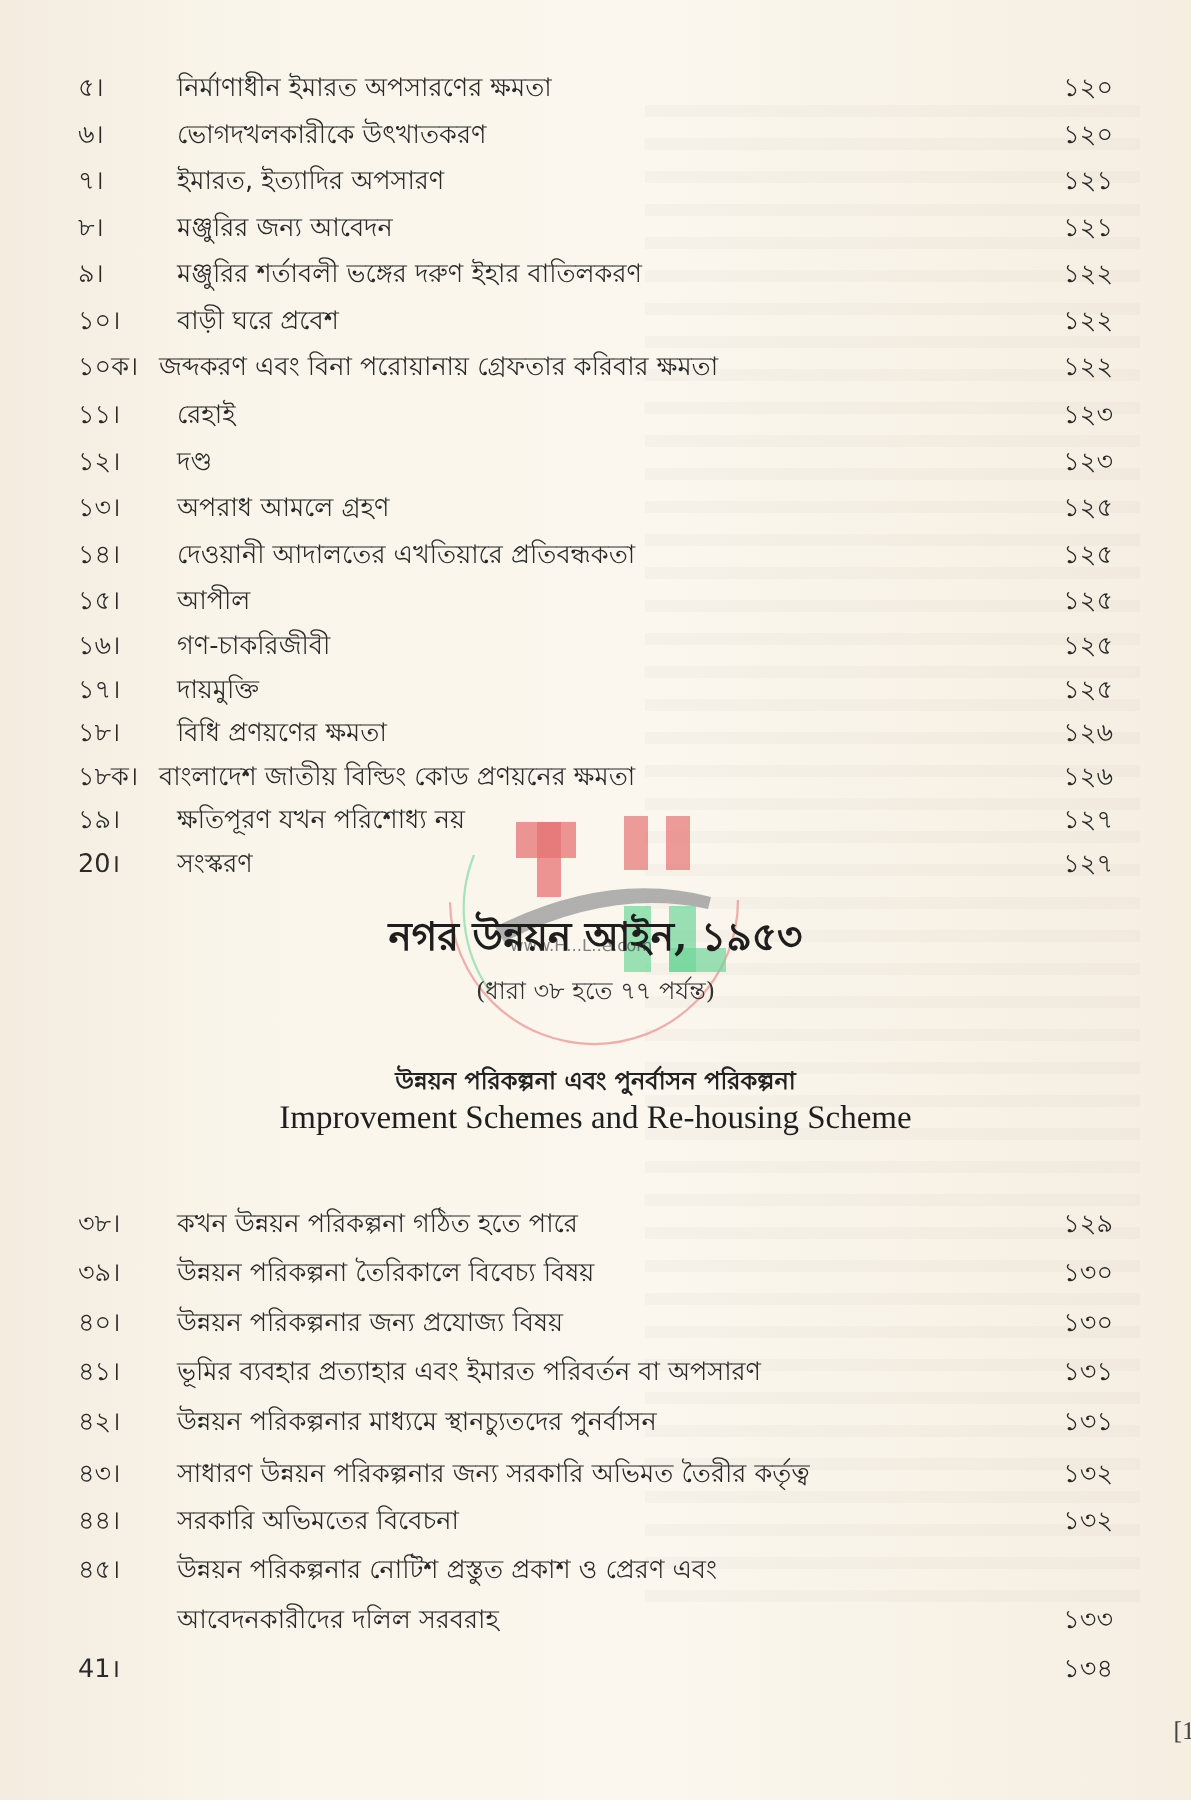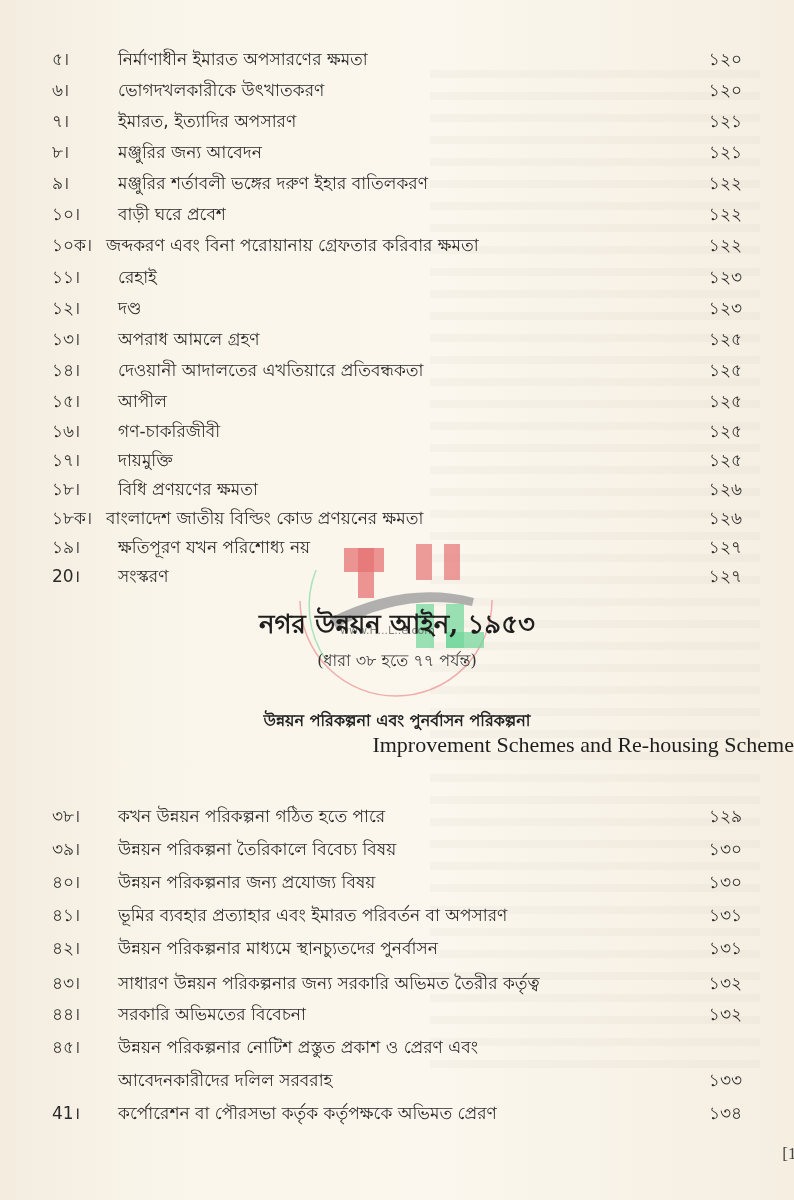--- a/index.html
+++ b/index.html
@@ -28,21 +28,21 @@
     .row .title { position: absolute; left: 66px; }
     .row .title.tight { left: 54px; }
     .row .page-no { position: absolute; right: 0; text-align: right; margin-left: 18px; }
     .heading {
       position: absolute; left: 0; width: 794px; text-align: center;
       font-family: "DejaVu Serif", serif;
     }
     .h-main { top: 604px; font-size: 26px; font-weight: bold; color: #1e1e1e; }
     .h-sub { top: 648px; font-size: 16px; color: #333; text-align: center; }
     .h-bn { top: 708px; font-size: 16px; font-weight: bold; color: #222; }
-    .h-en { top: 732px; font-size: 22px; font-family: "Liberation Serif", serif; color: #1f1f1f; text-align: right; }
+    .h-en { top: 732px; font-size: 22px; font-family: "Liberation Serif", serif; color: #1f1f1f; }
     .footer-page {
       position: absolute; left: 0; width: 794px; top: 1144px; text-align: right;
       font-family: "Liberation Serif", serif; font-size: 17px; color: #444; padding-left: 16px;
     }
     .watermark { position: absolute; left: 296px; top: 500px; width: 200px; height: 200px; pointer-events: none; }
     .wm-url {
       position: absolute; left: 340px; top: 624px; font-size: 11px; color: rgba(80,80,80,0.7);
       font-family: "DejaVu Sans", sans-serif;
       text-align: right;
     }
@@ -206,19 +206,18 @@
         <span class="title">উন্নয়ন পরিকল্পনার নোটিশ প্রস্তুত প্রকাশ ও প্রেরণ এবং</span>
         <span class="page-no"></span>
       </div>
     <div class="row" style="top:1065px">
         <span class="num"></span>
         <span class="title">আবেদনকারীদের দলিল সরবরাহ</span>
         <span class="page-no">১৩৩</span>
       </div>
     <div class="row" style="top:1098px">
         <span class="num">41।</span>
-        <span class="title">কর্পোরেশন বা পৌরসভা কর্তৃক কর্তৃপক্ষকে অভিমত প্রেরণ</span>
         <span class="page-no">১৩৪</span>
       </div>
   </div>
 
   <div class="footer-page">[11]</div>
 </div>
 
 </body></html>

